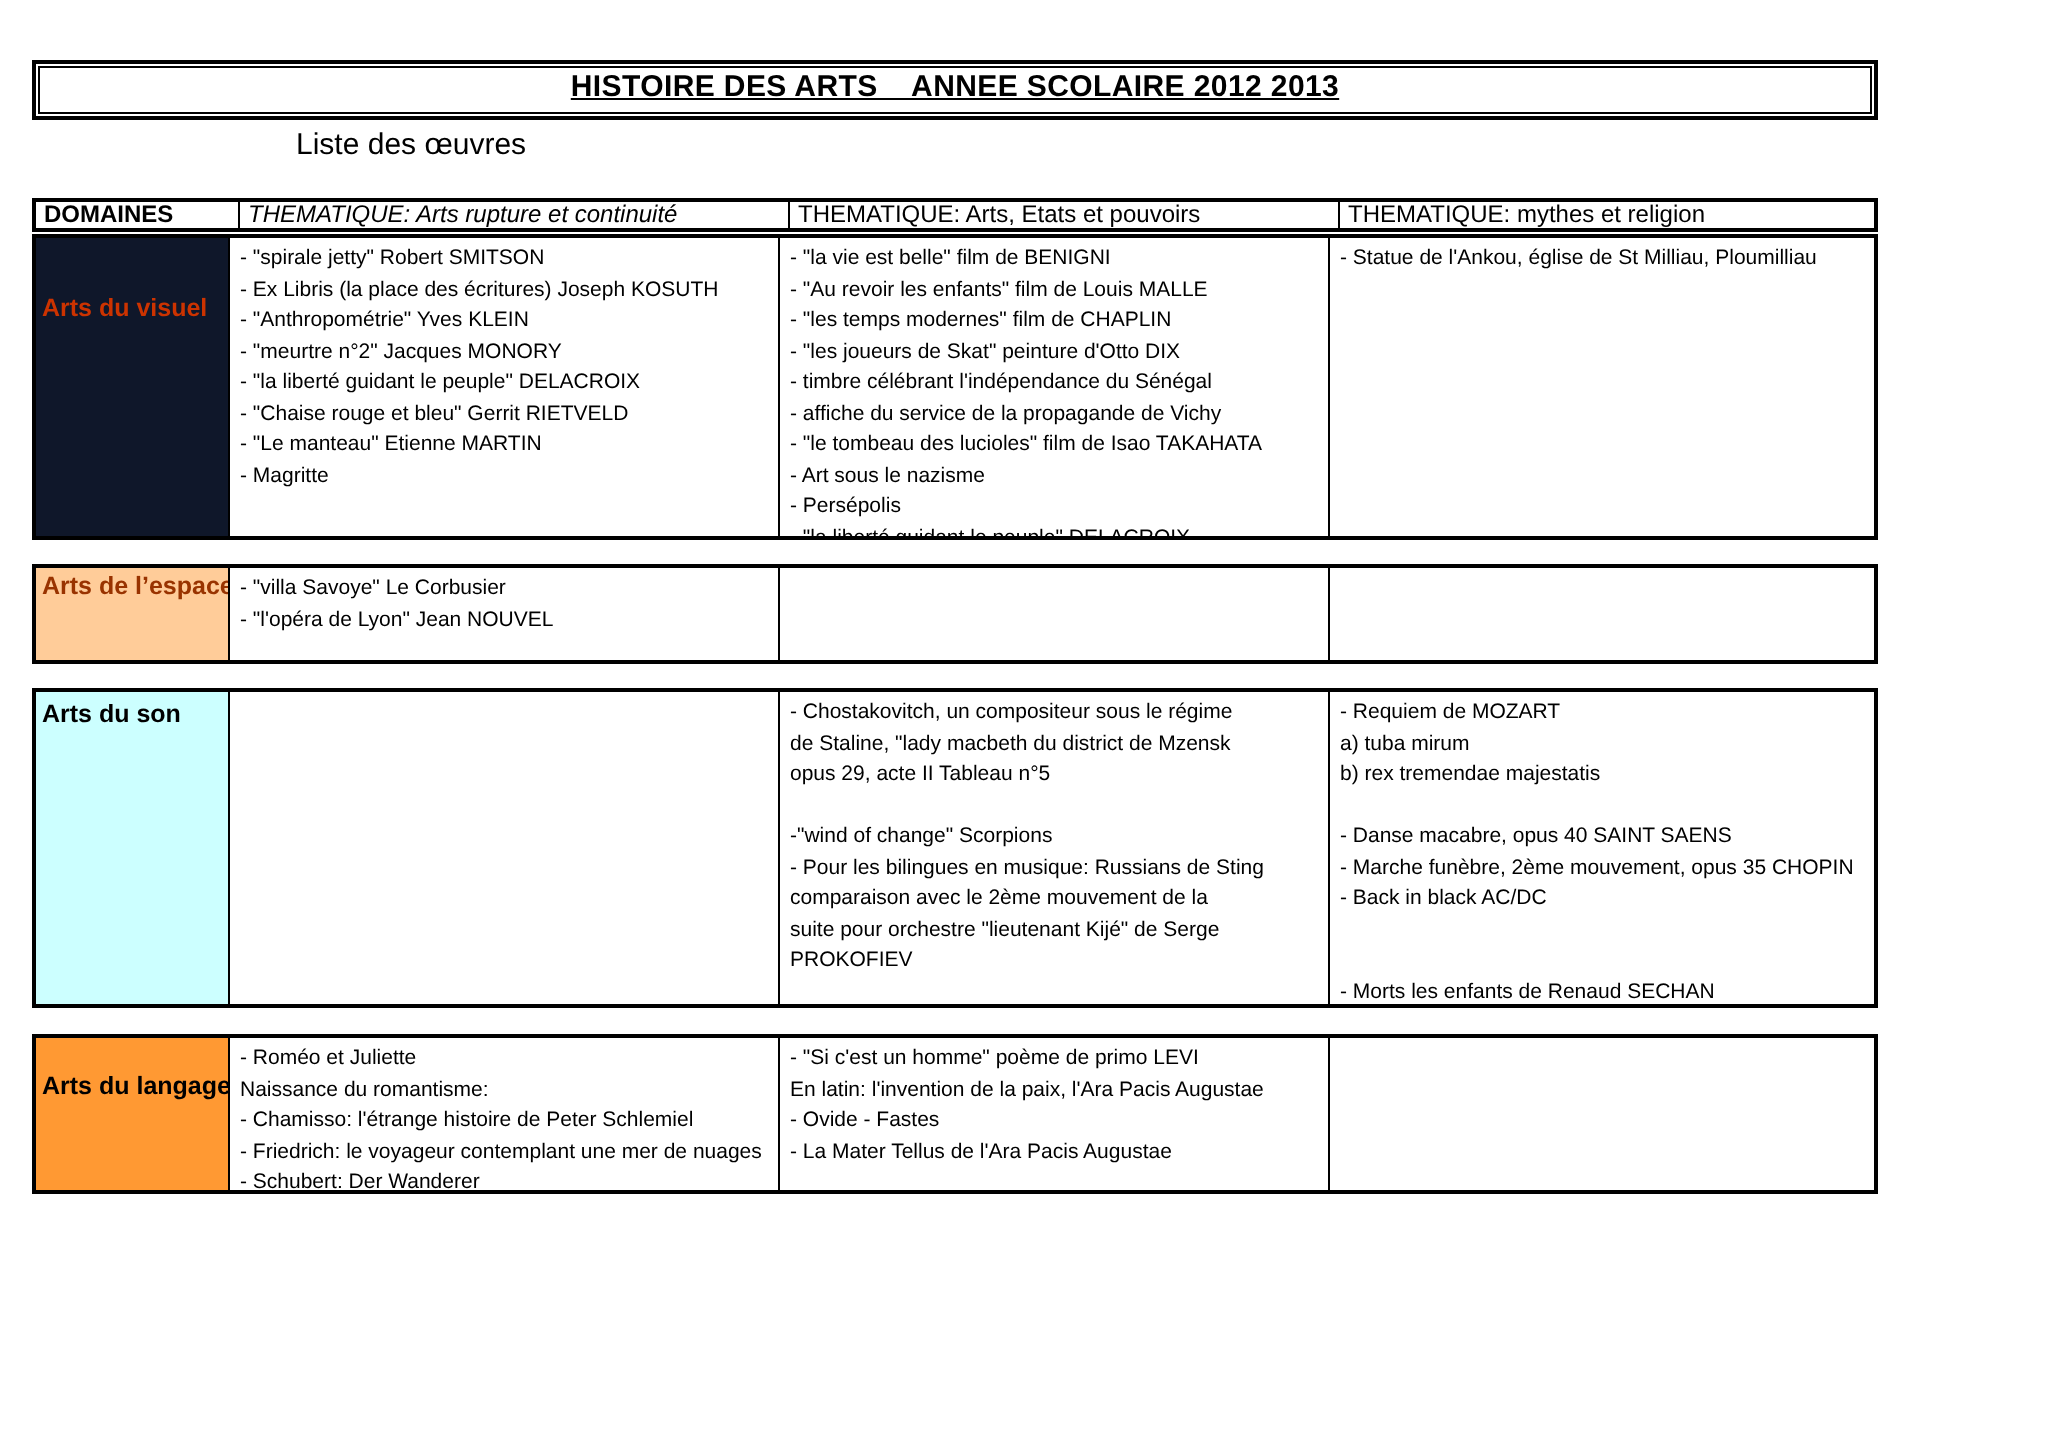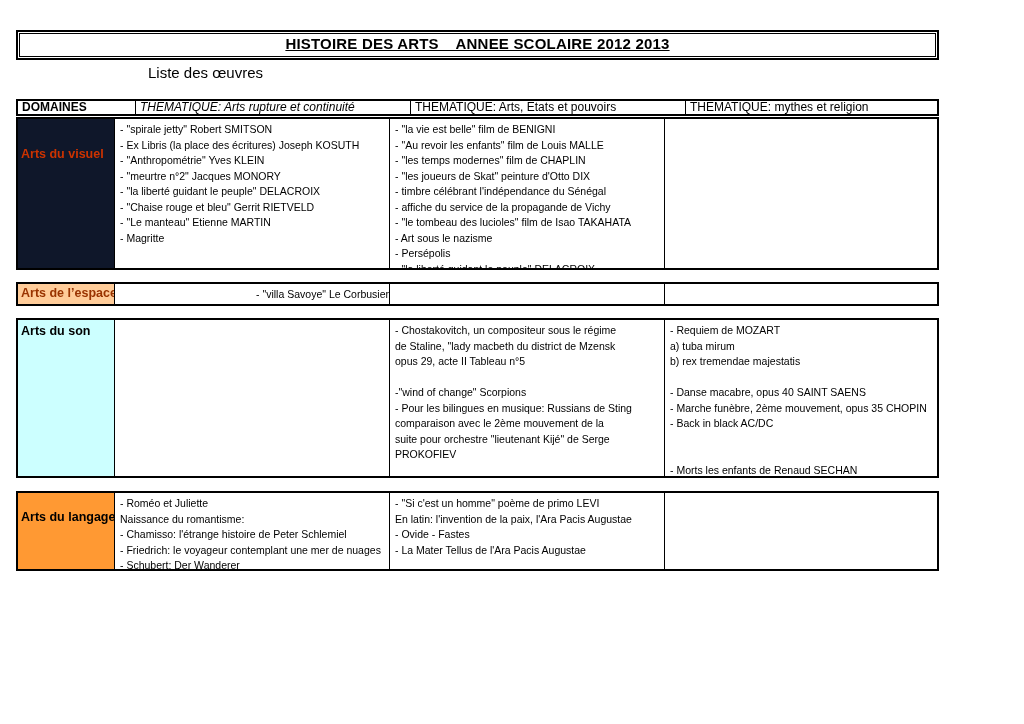--- a/index.html
+++ b/index.html
@@ -32,33 +32,33 @@
   
   .thead{
     position:absolute;left:16px;top:99px;width:923px;height:17px;
     border:2px solid #000;box-sizing:border-box;display:flex;
     font-size:12px;
   }
   .hcell{
     box-sizing:border-box;padding:0 0 0 4px;line-height:13px;
     border-right:1px solid #000;white-space:nowrap;overflow:hidden;
   }
-  .hcell.h0{width:118px;font-weight:bold;}
+  .hcell.h0{width:102px;font-weight:bold;}
   .hcell.h1{width:275px;font-style:italic;}
   .hcell.h2{width:275px;}
   .hcell.h3{flex:1;border-right:none;}
 
   
   .trows{position:absolute;left:16px;top:117px;width:923px;}
   .block{
     border:2px solid #000;box-sizing:border-box;display:flex;
     background:#fff;
   }
   .row-visuel{height:153px;}
-  .row-espace{height:24px;margin-top:12px;text-align:right;}
+  .row-espace{height:50px;margin-top:12px;}
   .row-son{height:160px;margin-top:12px;}
   .row-langage{height:80px;margin-top:13px;}
 
   .domain-cell{
     width:97px;box-sizing:border-box;border-right:1px solid #000;
     padding:2px 2px 0 3px;overflow:hidden;
   }
   .domain-label{
     font-size:12.5px;font-weight:bold;white-space:nowrap;
   }
@@ -116,20 +116,23 @@
           <div class="line">- "Au revoir les enfants" film de Louis MALLE</div>
           <div class="line">- "les temps modernes" film de CHAPLIN</div>
           <div class="line">- "les joueurs de Skat" peinture d'Otto DIX</div>
           <div class="line">- timbre célébrant l'indépendance du Sénégal</div>
           <div class="line">- affiche du service de la propagande de Vichy</div>
           <div class="line">- "le tombeau des lucioles" film de Isao TAKAHATA</div>
           <div class="line">- Art sous le nazisme</div>
           <div class="line">- Persépolis</div>
           <div class="line">- "la liberté guidant le peuple" DELACROIX</div>
         </div>
+        <div class="cell c2">
+          <div class="line">- Statue de l'Ankou, église de St Milliau, Ploumilliau</div>
+        </div>
       </div>
       <div class="block row-espace">
         <div class="domain-cell" style="background: rgb(255, 204, 153);">
           <div class="domain-label" style="color: rgb(153, 51, 0);">Arts de l’espace</div>
         </div>
         <div class="cell c0">
           <div class="line">- "villa Savoye" Le Corbusier</div>
           <div class="line">- "l'opéra de Lyon" Jean NOUVEL</div>
         </div>
         <div class="cell c1"></div>

